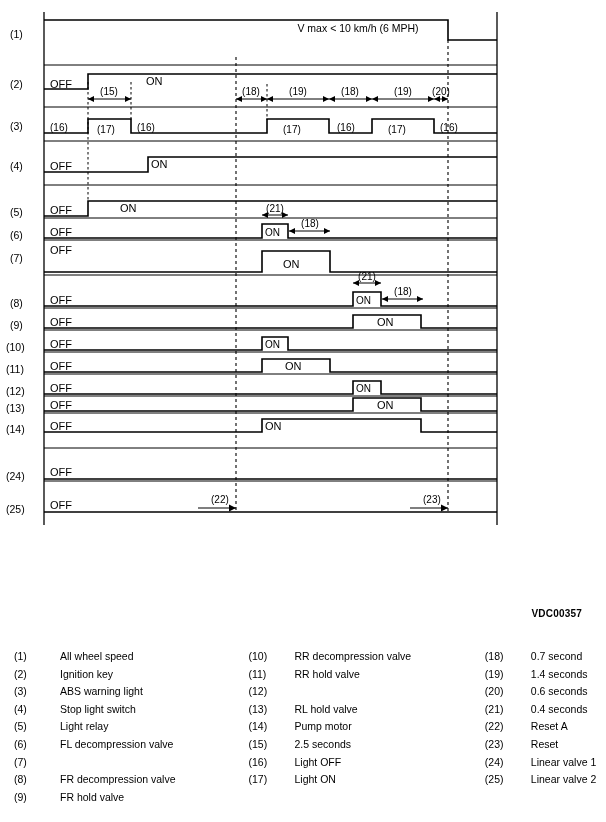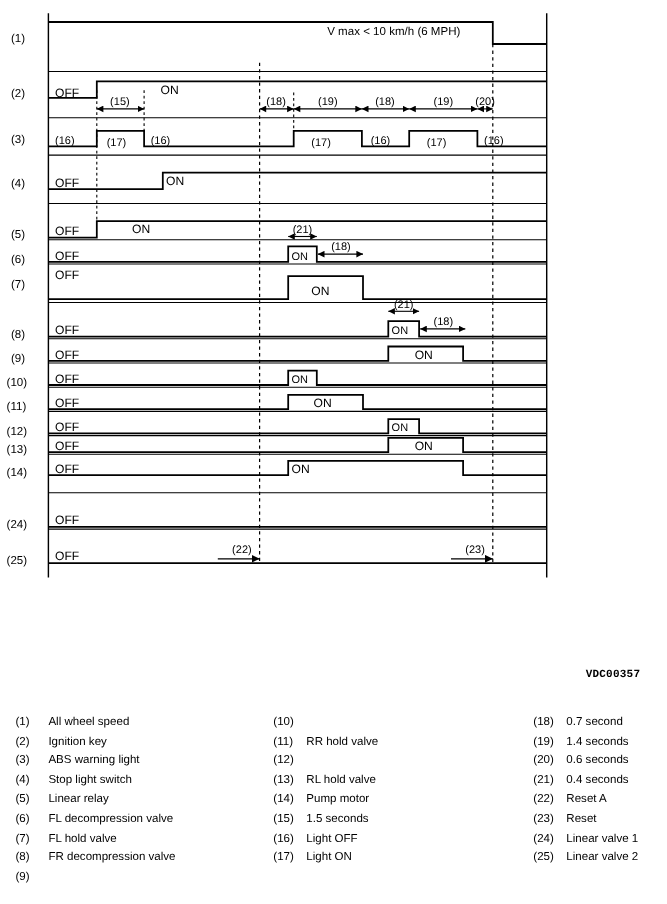--- a/index.html
+++ b/index.html
@@ -4,36 +4,36 @@
 <style>
   html,body{margin:0;padding:0;background:#ffffff;}
   body{
     width:606px;height:822px;position:relative;
     font-family:"Liberation Sans","DejaVu Sans",sans-serif;
     color:#000;overflow:hidden;
   }
   #diagram-svg{position:absolute;left:0;top:0;}
   .part-no{
     position:absolute;right:24px;top:608px;
-    font-size:10px;font-weight:bold;letter-spacing:.2px;font-family:Liberation Mono, monospace;
+    font-size:10px;font-weight:bold;letter-spacing:.2px;
   }
   .legend{
     position:absolute;left:0;top:650px;width:606px;
     display:flex;
   }
   .legend-col{display:flex;flex-direction:column;}
   .legend-col.c1{width:240px;padding-left:14px;}
   .legend-col.c2{width:242px;}
   .legend-col.c3{width:124px;}
   .legend-row{
     display:flex;align-items:baseline;
     height:17.6px;font-size:10.5px;
   }
   .legend-key{width:30px;flex:0 0 30px;}
-  .legend-val{flex:1 1 auto;}
+  .legend-val{flex:1 1 auto;margin-left:16px;}
 </style>
 </head>
 <body>
 
 <svg id="diagram-svg" width="606" height="600" viewBox="0 0 606 600">
   <defs>
     <marker id="ar" markerWidth="7" markerHeight="7" refX="6" refY="3" orient="auto" markerUnits="strokeWidth">
       <path d="M0,0 L6,3 L0,6 z" fill="#000"></path>
     </marker>
     <marker id="arl" markerWidth="7" markerHeight="7" refX="0" refY="3" orient="auto" markerUnits="strokeWidth">
@@ -261,61 +261,62 @@
     <div class="legend-row">
       <span class="legend-key">(3)</span>
       <span class="legend-val">ABS warning light</span>
     </div>
     <div class="legend-row">
       <span class="legend-key">(4)</span>
       <span class="legend-val">Stop light switch</span>
     </div>
     <div class="legend-row">
       <span class="legend-key">(5)</span>
-      <span class="legend-val">Linear relay</span>
+      <span class="legend-val">Light relay</span>
     </div>
     <div class="legend-row">
       <span class="legend-key">(6)</span>
       <span class="legend-val">FL decompression valve</span>
     </div>
     <div class="legend-row">
       <span class="legend-key">(7)</span>
-      <span class="legend-val">FL hold valve</span>
     </div>
     <div class="legend-row">
       <span class="legend-key">(8)</span>
       <span class="legend-val">FR decompression valve</span>
     </div>
     <div class="legend-row">
       <span class="legend-key">(9)</span>
+      <span class="legend-val">FR hold valve</span>
     </div>
   </div>
 
   <div class="legend-col c2">
     <div class="legend-row">
       <span class="legend-key">(10)</span>
+      <span class="legend-val">RR decompression valve</span>
     </div>
     <div class="legend-row">
       <span class="legend-key">(11)</span>
       <span class="legend-val">RR hold valve</span>
     </div>
     <div class="legend-row">
       <span class="legend-key">(12)</span>
     </div>
     <div class="legend-row">
       <span class="legend-key">(13)</span>
       <span class="legend-val">RL hold valve</span>
     </div>
     <div class="legend-row">
       <span class="legend-key">(14)</span>
       <span class="legend-val">Pump motor</span>
     </div>
     <div class="legend-row">
       <span class="legend-key">(15)</span>
-      <span class="legend-val">1.5 seconds</span>
+      <span class="legend-val">2.5 seconds</span>
     </div>
     <div class="legend-row">
       <span class="legend-key">(16)</span>
       <span class="legend-val">Light OFF</span>
     </div>
     <div class="legend-row">
       <span class="legend-key">(17)</span>
       <span class="legend-val">Light ON</span>
     </div>
   </div>

